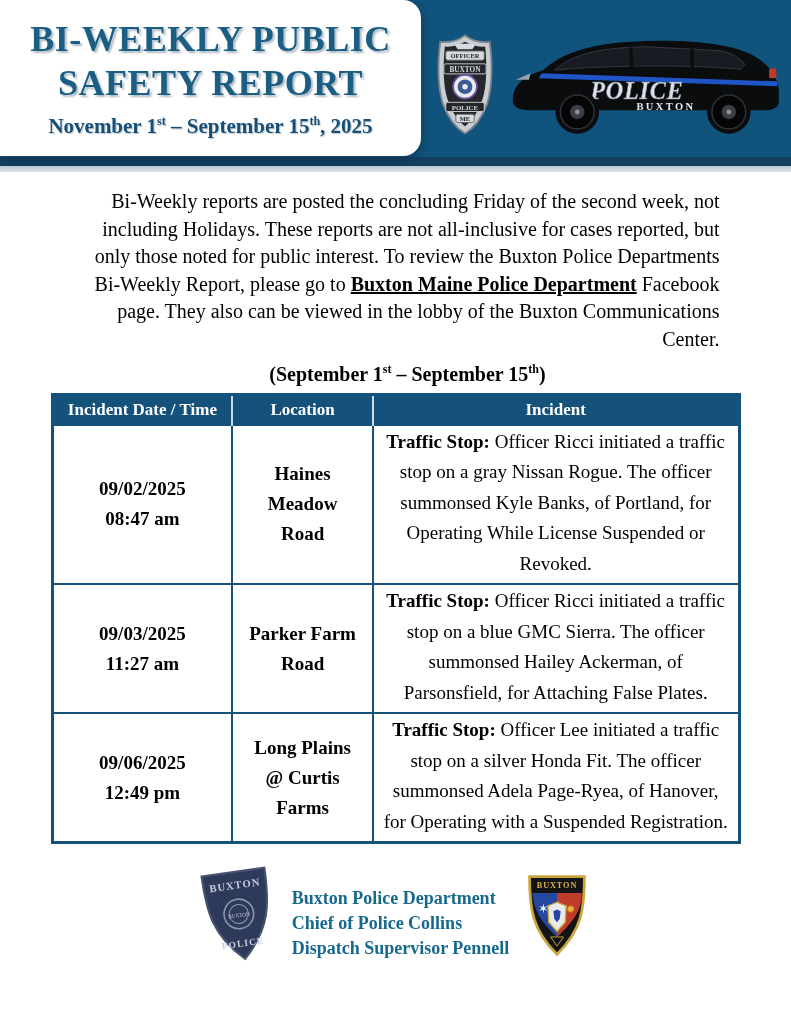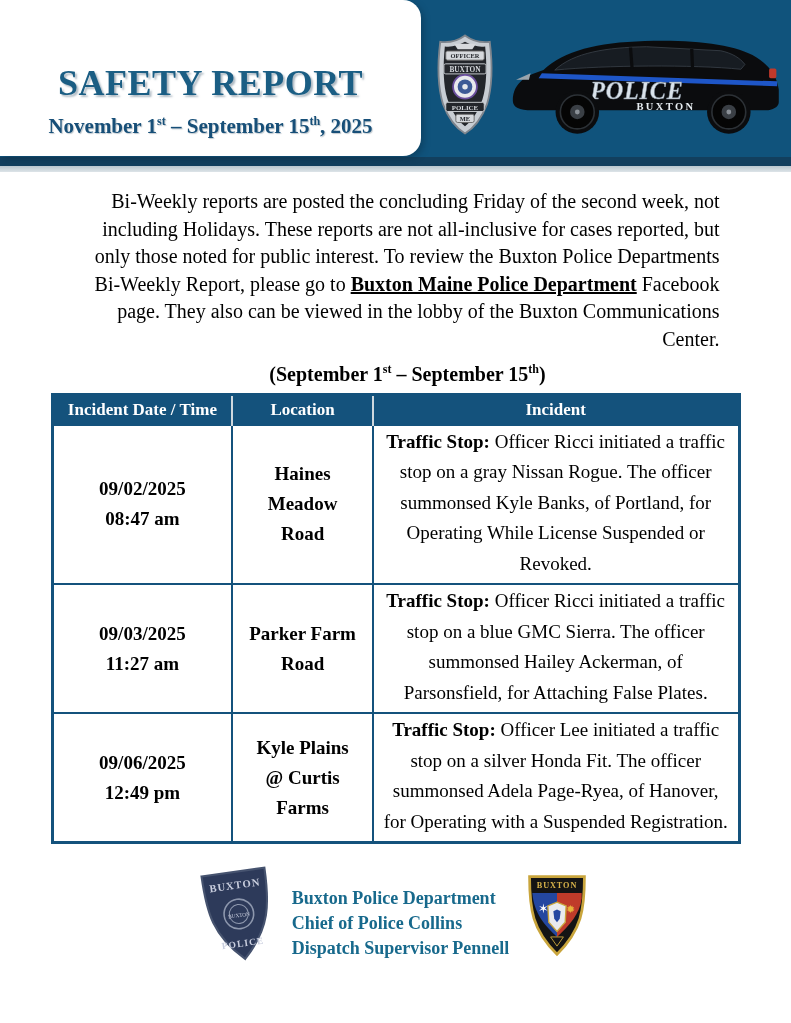--- a/index.html
+++ b/index.html
@@ -79,21 +79,21 @@
   .patch-right { width:64px; height:90px; }
 </style>
 </head>
 <body>
 
 <div class="page">
 
   <div class="header">
     <div class="title-box">
       <div class="report-title">
-        <br>
+        <span>BI-WEEKLY PUBLIC</span><br>
         <span>SAFETY REPORT</span>
       </div>
       <div class="report-subtitle"><span>November 1</span><sup>st</sup><span> – September 15</span><sup>th</sup><span>, 2025</span></div>
     </div>
 
     <span class="badge-wrap">
       <svg viewBox="0 0 72 112" width="66" height="112">
         <path d="M36,3 C44,9 54,11 63,10 C66,34 66,58 60,78 C54,94 46,104 36,110 C26,104 18,94 12,78 C6,58 6,34 9,10 C18,11 28,9 36,3 Z" fill="#c8cdd3" stroke="#7f858d" stroke-width="2"></path>
         <path d="M36,10 C43,14 51,16 58,15 C60,36 60,57 55,73 C50,87 44,96 36,102 C28,96 22,87 17,73 C12,57 12,36 14,15 C21,16 29,14 36,10 Z" fill="#23262b"></path>
         <path d="M24,12 L48,12 L44,18 L28,18 Z" fill="#d6d9dd"></path>
@@ -163,21 +163,21 @@
       <tr>
         <td class="cell-date pre">09/03/2025
 11:27 am</td>
         <td class="cell-loc pre">Parker Farm
 Road</td>
         <td class="cell-inc"><span class="inc-label">Traffic Stop:</span><span> Officer Ricci initiated a traffic stop on a blue GMC Sierra. The officer summonsed Hailey Ackerman, of Parsonsfield, for Attaching False Plates.</span></td>
       </tr>
       <tr>
         <td class="cell-date pre">09/06/2025
 12:49 pm</td>
-        <td class="cell-loc pre">Kyle Plains
+        <td class="cell-loc pre">Long Plains
 @ Curtis
 Farms</td>
         <td class="cell-inc"><span class="inc-label">Traffic Stop:</span><span> Officer Lee initiated a traffic stop on a silver Honda Fit. The officer summonsed Adela Page-Ryea, of Hanover, for Operating with a Suspended Registration.</span></td>
       </tr>
     </tbody>
   </table>
 
   <div class="footer">
     <span class="patch-left">
       <svg viewBox="0 0 70 92" width="74" height="98">

